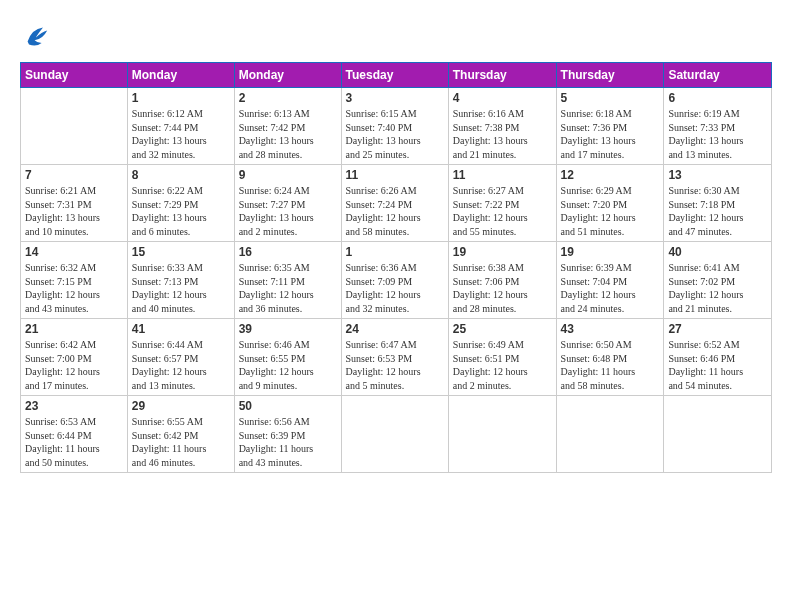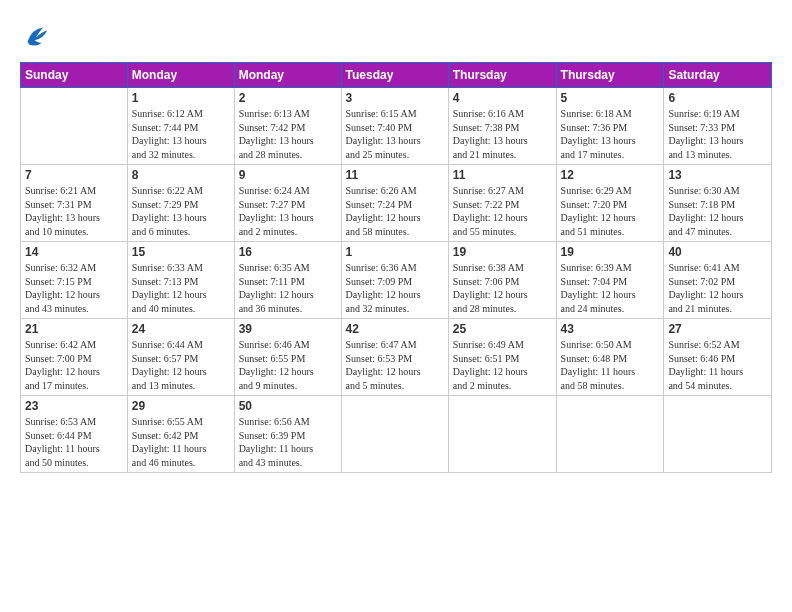--- a/index.html
+++ b/index.html
@@ -218,29 +218,29 @@
             <span class="day-number">40</span>
             <div class="day-info">Sunrise: 6:41 AM<br>Sunset: 7:02 PM<br>Daylight: 12 hours<br>and 21 minutes.</div>
           </td>
         </tr>
         <tr>
           <td>
             <span class="day-number">21</span>
             <div class="day-info">Sunrise: 6:42 AM<br>Sunset: 7:00 PM<br>Daylight: 12 hours<br>and 17 minutes.</div>
           </td>
           <td>
-            <span class="day-number">24</span>
+            <span class="day-number">41</span>
             <div class="day-info">Sunrise: 6:44 AM<br>Sunset: 6:57 PM<br>Daylight: 12 hours<br>and 13 minutes.</div>
           </td>
           <td>
             <span class="day-number">39</span>
             <div class="day-info">Sunrise: 6:46 AM<br>Sunset: 6:55 PM<br>Daylight: 12 hours<br>and 9 minutes.</div>
           </td>
           <td>
-            <span class="day-number">42</span>
+            <span class="day-number">24</span>
             <div class="day-info">Sunrise: 6:47 AM<br>Sunset: 6:53 PM<br>Daylight: 12 hours<br>and 5 minutes.</div>
           </td>
           <td>
             <span class="day-number">25</span>
             <div class="day-info">Sunrise: 6:49 AM<br>Sunset: 6:51 PM<br>Daylight: 12 hours<br>and 2 minutes.</div>
           </td>
           <td>
             <span class="day-number">43</span>
             <div class="day-info">Sunrise: 6:50 AM<br>Sunset: 6:48 PM<br>Daylight: 11 hours<br>and 58 minutes.</div>
           </td>

